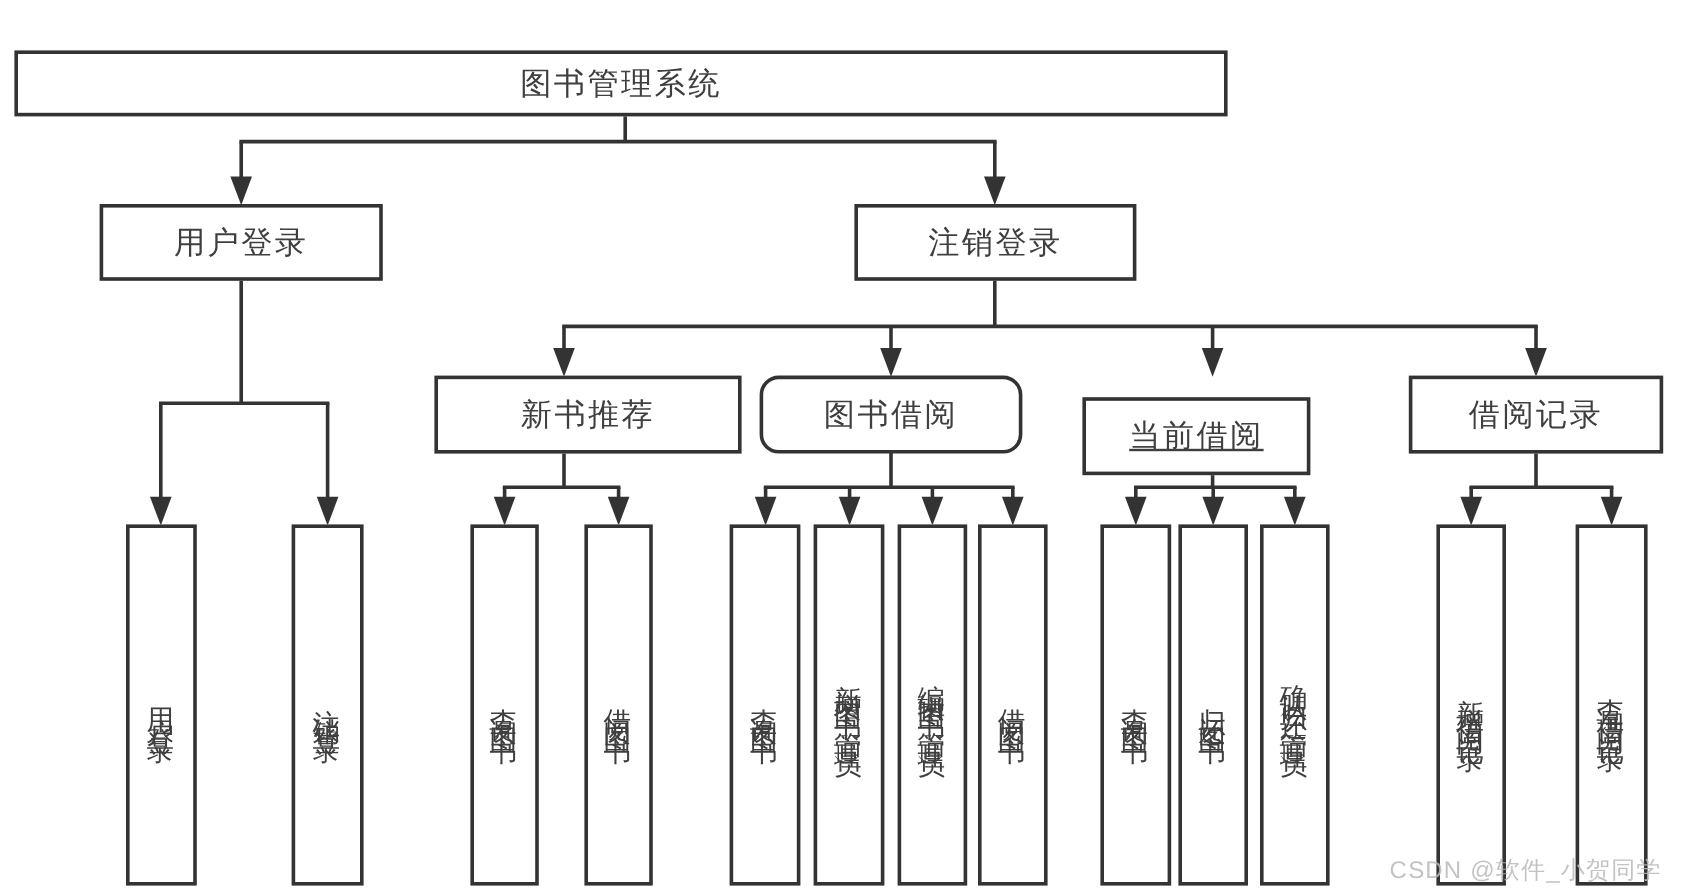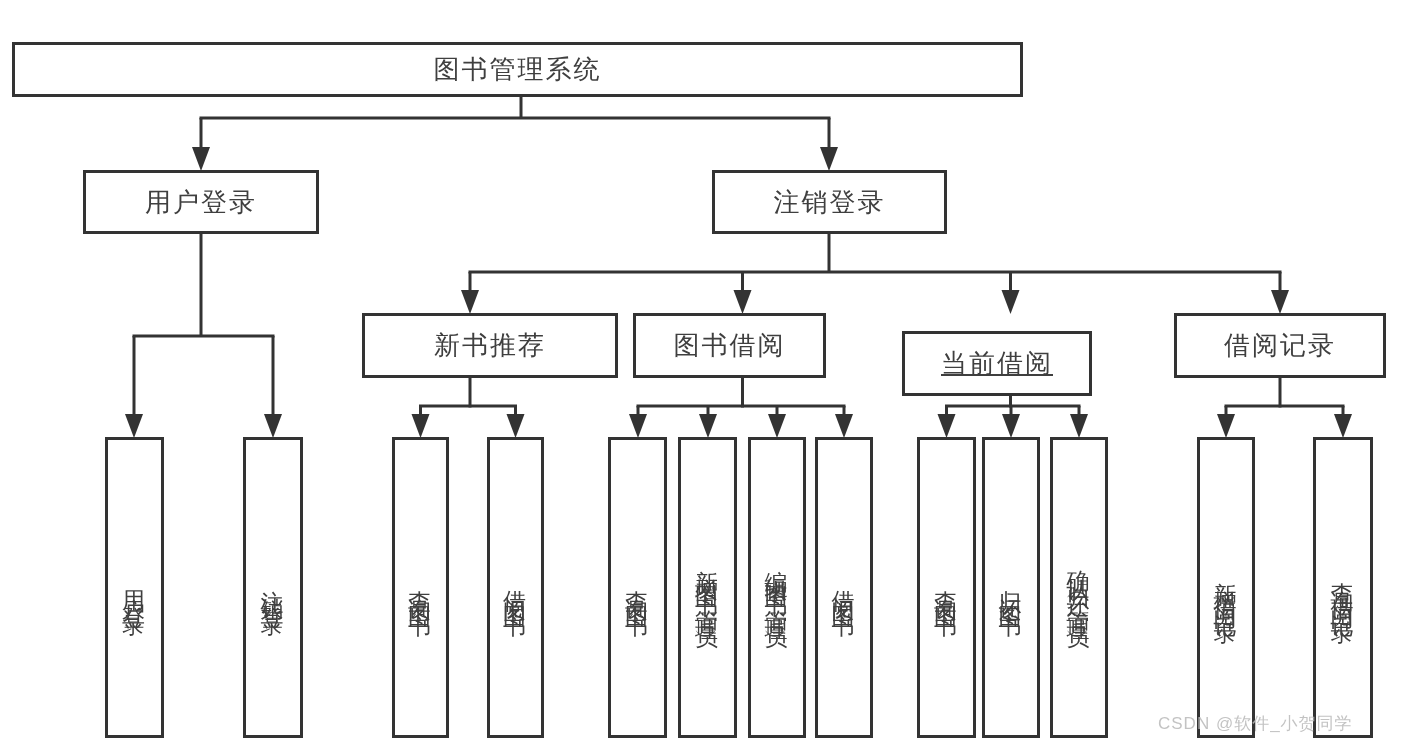--- a/index.html
+++ b/index.html
@@ -25,21 +25,21 @@
   }
   .vnode {
     writing-mode:vertical-rl;
     text-orientation:mixed;
     font-size:23px; letter-spacing:8px;
     white-space:normal;
   }
   .watermark {
     position:absolute;
     left:1158px; top:712px;
-    font-size:17px;
+    font-size:20px;
     letter-spacing:1px;
     color:var(--wm,#b9b9b9);
     z-index:3;
     opacity:.85;
     white-space:nowrap;
   }
 </style>
 </head>
 <body>
 
@@ -99,21 +99,21 @@
       <polygon points="1217,414 1235,414 1226,438" fill="#333333"></polygon>
       <polygon points="1334,414 1352,414 1343,438" fill="#333333"></polygon>
     </svg>
 
   <div class="node" style="left:12px;top:13px;width:1011px;height:55px;margin-top:29px;">图书管理系统</div>
 
   <div class="node" style="left:83px;top:170px;width:236px;height:64px;">用户登录</div>
   <div class="node" style="left:712px;top:170px;width:235px;height:64px;">注销登录</div>
 
   <div class="node" style="left:362px;top:313px;width:256px;height:65px;">新书推荐</div>
-  <div class="node" style="left:633px;top:313px;width:193px;height:65px;">图书借阅</div>
+  <div class="node" style="left:633px;top:313px;width:219px;height:65px;border-radius:16px;">图书借阅</div>
   <div class="node" style="left:902px;top:331px;width:190px;height:65px;text-decoration:underline;">当前借阅</div>
   <div class="node" style="left:1174px;top:313px;width:212px;height:65px;">借阅记录</div>
 
   <div class="node vnode" style="left:105px;top:437px;width:59px;height:301px;">用户登录</div>
   <div class="node vnode" style="left:243px;top:437px;width:60px;height:301px;">注销登录</div>
 
   <div class="node vnode" style="left:392px;top:437px;width:57px;height:301px;">查询图书</div>
   <div class="node vnode" style="left:487px;top:437px;width:57px;height:301px;">借阅图书</div>
 
   <div class="node vnode" style="left:608px;top:437px;width:59px;height:301px;">查询图书</div>

